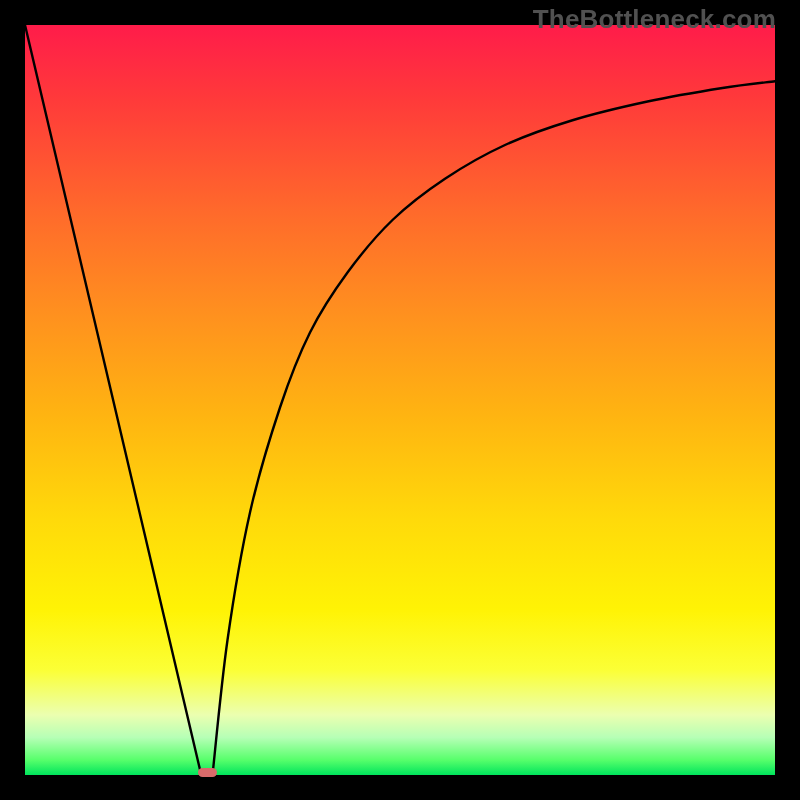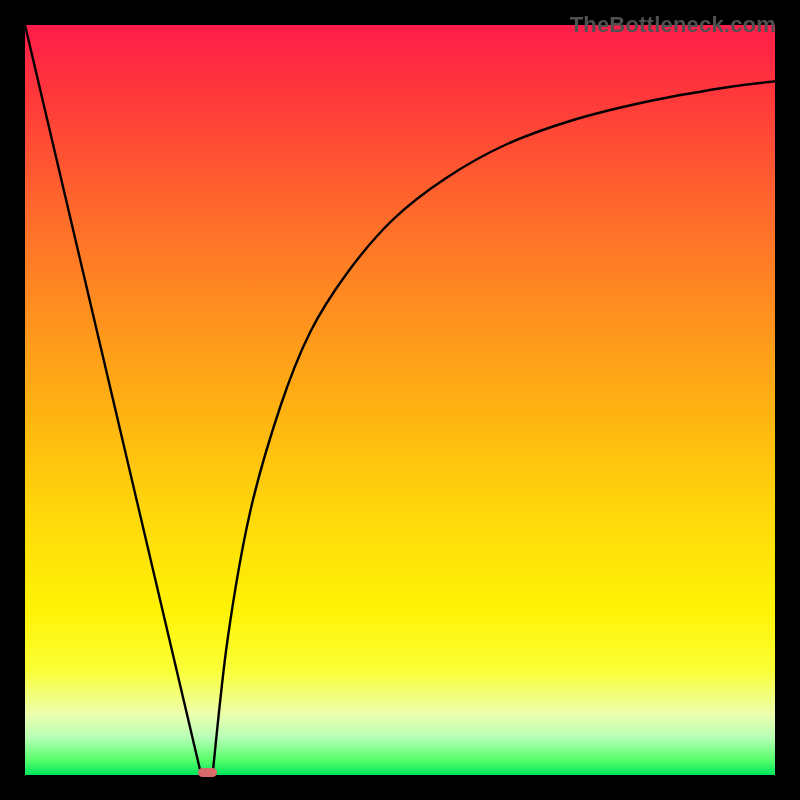--- a/index.html
+++ b/index.html
@@ -12,24 +12,24 @@
     overflow: hidden;
   }
   .frame {
     position: relative;
     width: 800px;
     height: 800px;
     background: #000000;
   }
   .watermark {
     position: absolute;
-    top: 12px;
+    top: 4px;
     right: 24px;
     color: #515151;
-    font-size: 22px;
+    font-size: 26px;
     font-weight: 600;
     letter-spacing: 0.2px;
     z-index: 10;
   }
   .plot-area {
     position: absolute;
     left: 25px;
     top: 25px;
     width: 750px;
     height: 750px;

